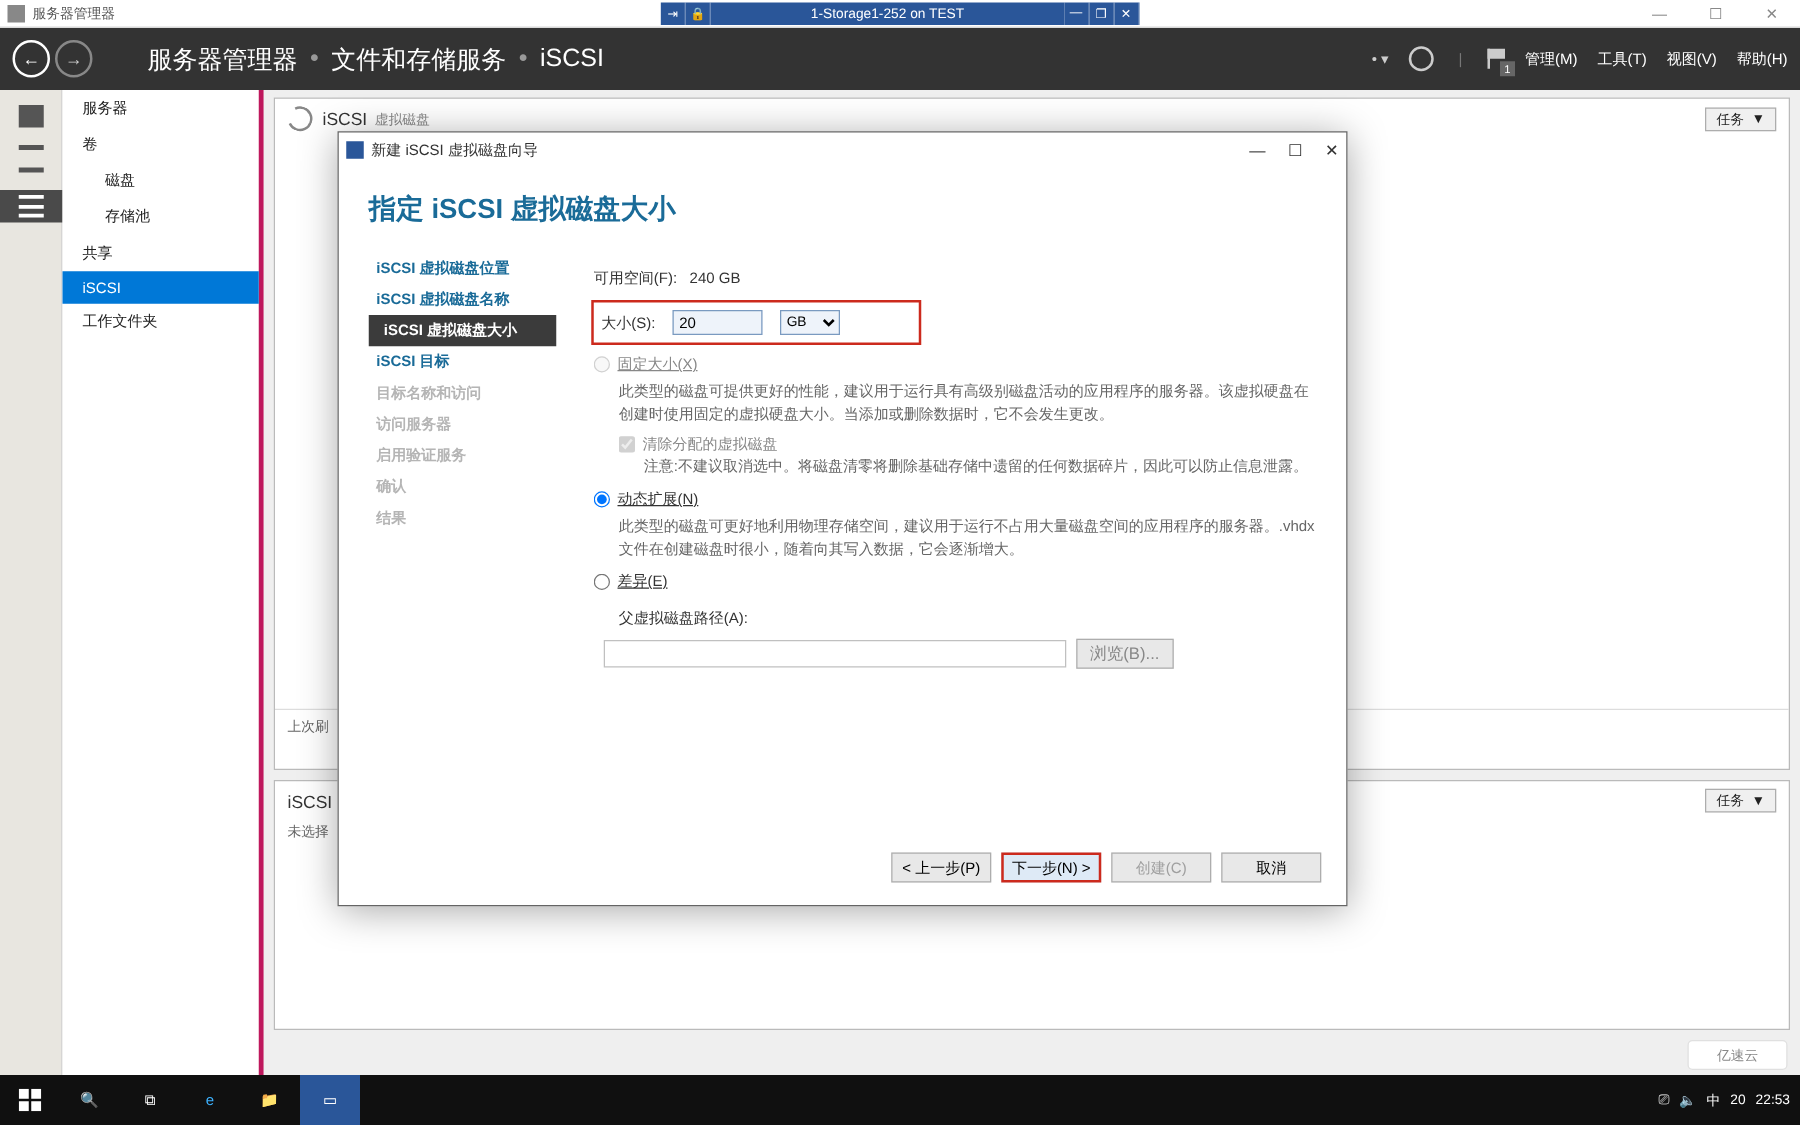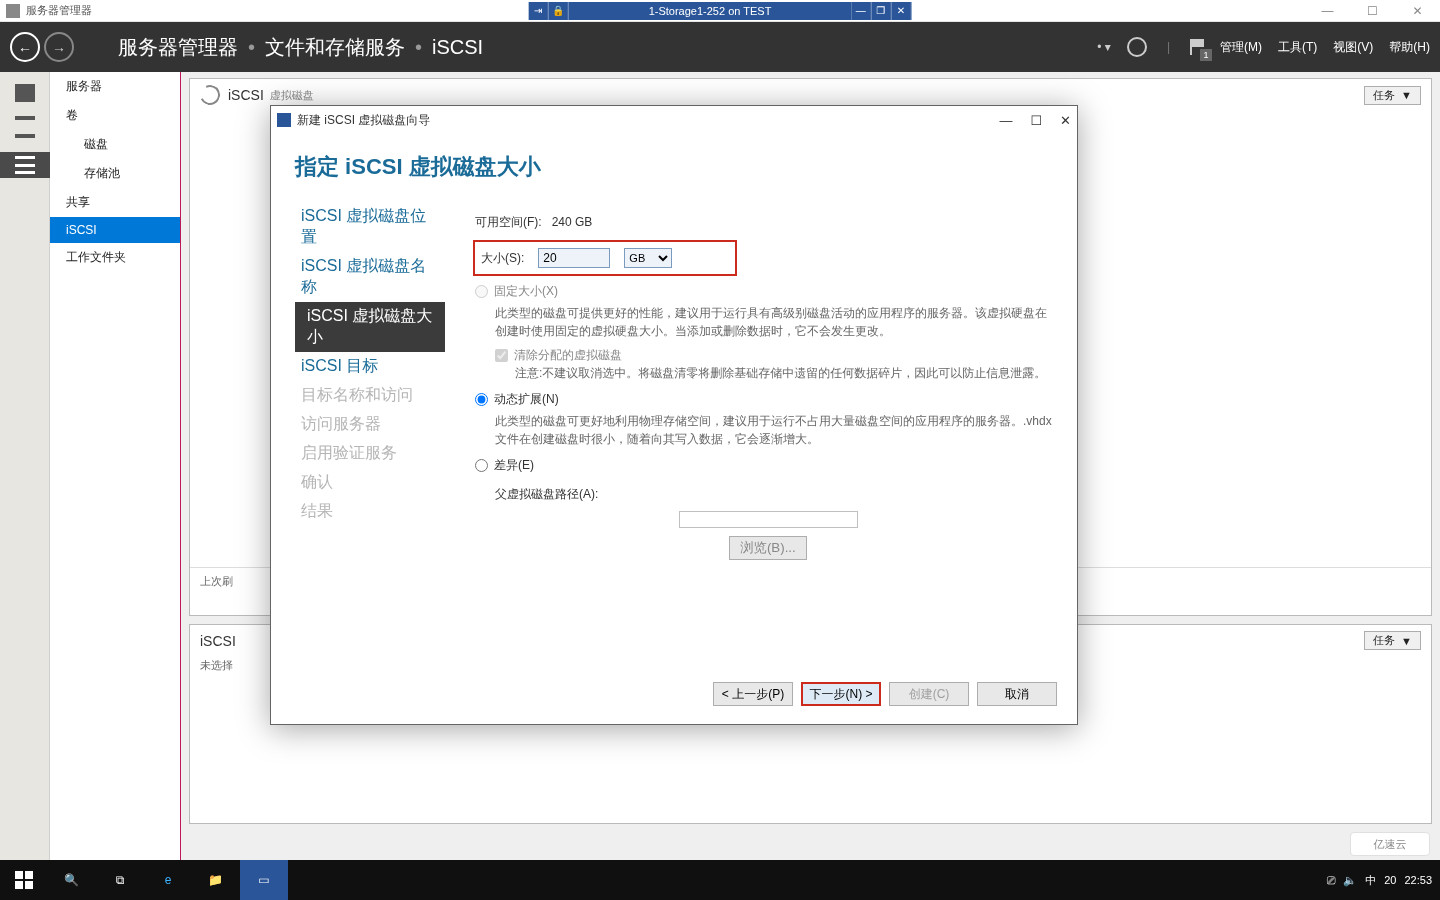--- a/index.html
+++ b/index.html
@@ -28,21 +28,21 @@
 .sm-header .flag .badge { position:absolute; bottom:-6px; right:-8px; background:#666; color:#fff; font-size:9px; width:12px; height:12px; line-height:12px; text-align:center;}
 
 
 .sm-body { position:absolute; top:72px; left:0; right:0; bottom:40px; display:flex; }
 .icon-col { width:50px; background:#e8e6e0; border-right:1px solid #d0d0d0; padding-top:12px; }
 .icon-col .ic { width:20px; height:18px; margin:0 auto 14px; background:#555; }
 .icon-col .ic4-wrap { background:#4a4a4a; width:50px; height:26px; display:flex; align-items:center; }
 .icon-col .ic4 { width:20px; height:18px; margin-left:15px; display:flex; flex-direction:column; justify-content:space-between;}
 .icon-col .ic4 div{ height:3px; background:#fff;}
 
-.nav-col { width:131px; background:#fff; border-right:1px solid #be185d; }
+.nav-col { width:161px; background:#fff; border-right:4px solid #be185d; }
 .nav-col .item { padding:6px 0 6px 16px; font-size:12px; color:#222; cursor:default;}
 .nav-col .item.sub { padding-left:34px; color:#222;}
 .nav-col .item.sel { background:#0078d7; color:#fff; }
 
 .content { flex:1; background:#efefef; position:relative; padding:6px 8px; }
 .tile { background:#fff; border:1px solid #bababa; margin-bottom:8px; }
 .tile-hdr { display:flex; align-items:center; padding:6px 10px 2px; }
 .tile-hdr .ticon { width:24px; height:24px; background:#888; margin-right:8px;}
 .tile-hdr .ttitle { font-size:14px; color:#333; }
 .tile-hdr .tsub { font-size:11px; color:#888; margin-left:6px;}
@@ -53,34 +53,34 @@
 
 .wizard { position:absolute; left:270px; top:105px; width:808px; height:620px; background:#fff; border:1px solid #646464; box-shadow:0 4px 30px rgba(0,0,0,.35); display:flex; flex-direction:column; }
 .wiz-title { height:28px; display:flex; align-items:center; padding:0 6px; }
 .wiz-title .wicon { width:14px; height:14px; background:#2a5699; margin-right:6px;}
 .wiz-title .wt { font-size:12px; color:#333; }
 .wiz-title .wbtns { margin-left:auto; display:flex; gap:18px; color:#333; font-size:13px;}
 .wiz-head { padding:18px 24px 10px; }
 .wiz-head h1 { font-size:22px; font-weight:700; color:#1a6b98; }
 .wiz-body { flex:1; display:flex; padding:0 24px; }
 .wiz-steps { width:150px; padding-top:10px;}
-.wiz-steps .step { padding:4px 6px; font-size:16px; color:#b5b5b5; cursor:default;}
+.wiz-steps .step { padding:4px 6px; font-size:12px; color:#b5b5b5; cursor:default;font-weight:bold;}
 .wiz-steps .step.done { color:#1a6b98; }
 .wiz-steps .step.cur { background:#3b3b3b; color:#fff;padding-left:12px; }
 .wiz-form { flex:1; padding:10px 0 0 30px; font-size:12px; color:#333; line-height:1.5; }
 .wiz-form .row { margin-bottom:8px;margin-top:11px; }
 .size-row { display:flex; align-items:center; gap:14px; outline:2px solid #cc2a1d; padding:6px; width:260px; }
 .wiz-form input.size-in { width:72px; height:20px; border:1px solid #7a9ac0; background:#eef3fa; padding:0 4px; font-size:12px;}
 .wiz-form select.unit { width:48px; height:20px; border:1px solid #7a9ac0; background:#eef3fa; font-size:11px;}
-.radio-lbl { display:flex; align-items:center; gap:6px; margin:8px 0 4px;}
+.radio-lbl { display:flex; align-items:center; gap:6px; margin:8px 0 4px;text-decoration:underline;}
 .radio-lbl input { margin-top:1px;}
 .desc { color:#666; margin-left:20px; margin-bottom:6px;}
 .chk-row { margin-left:20px; display:flex; align-items:center; gap:6px;}
 .chk-row input { accent-color:#666;}
-.path-row { margin-left:8px; display:flex; align-items:center; gap:8px;flex-direction:column;}
+.path-row { margin-left:8px; display:flex; align-items:center; gap:8px;}
 .path-row input { flex:1; max-width:370px; height:22px; border:1px solid #c0c0c0; background:#fff;}
 .path-row button { height:24px; padding:0 10px; border:1px solid #adadad; background:#e8e8e8; color:#888;}
 
 .wiz-foot { height:50px; border-top:0; display:flex; align-items:center; justify-content:flex-end; gap:8px; padding:0 20px 10px;}
 .wiz-foot button { height:24px; min-width:80px; border:1px solid #adadad; background:#e8e8e8; font-size:12px;}
 .wiz-foot button.next { border:2px solid #cc2a1d; background:#deeaf6;}
 .wiz-foot button.dis { color:#a0a0a0;}
 
 
 .taskbar { position:absolute; left:0; right:0; bottom:0; height:40px; background:#101010; display:flex; align-items:center; }

